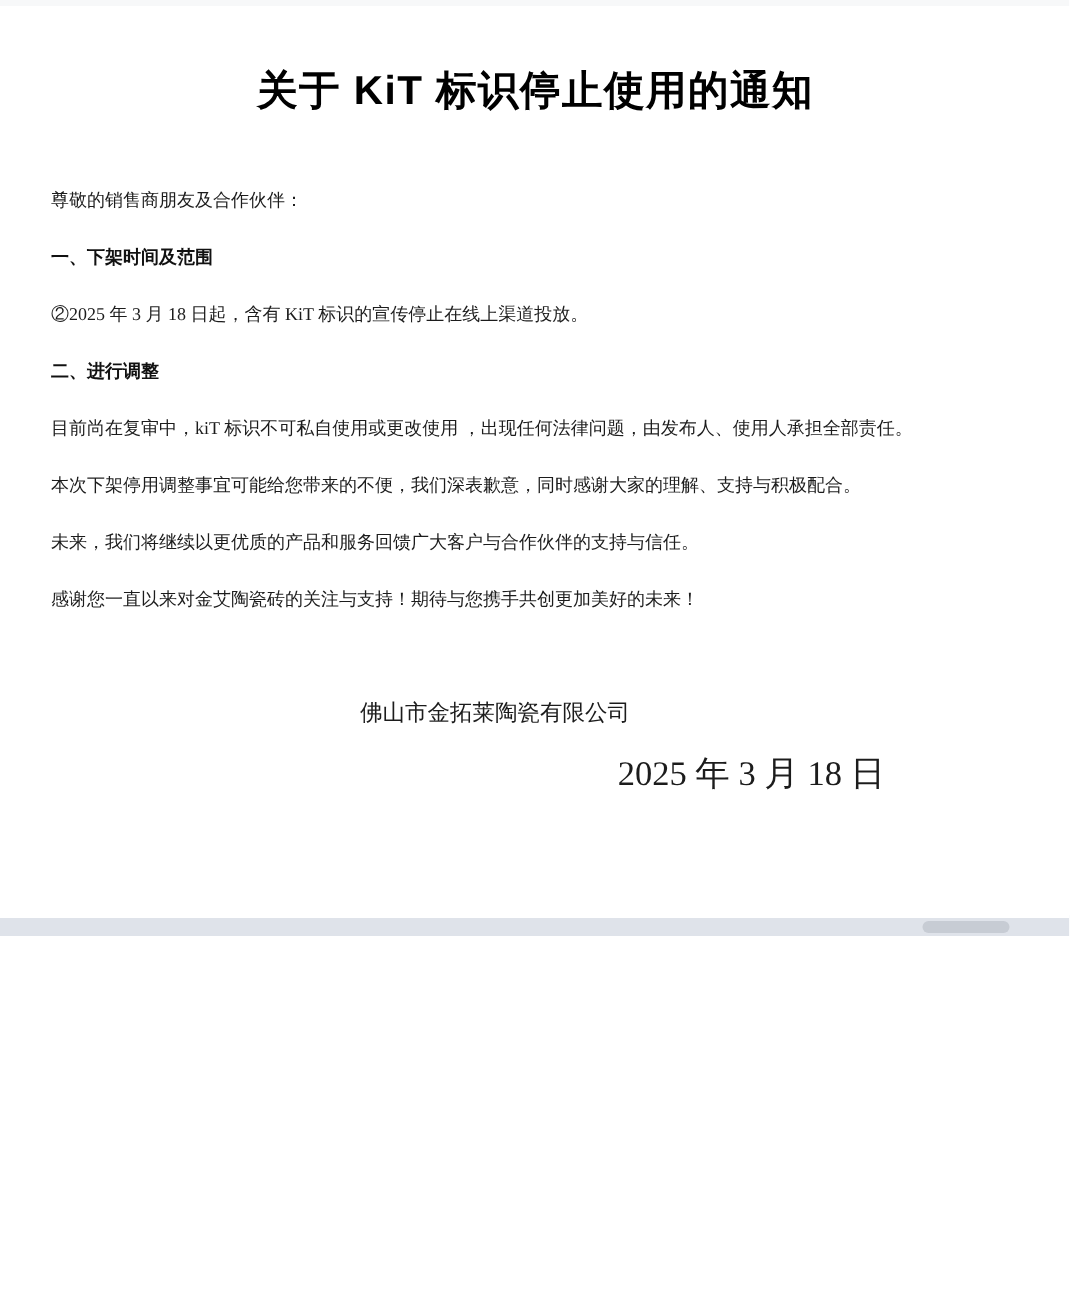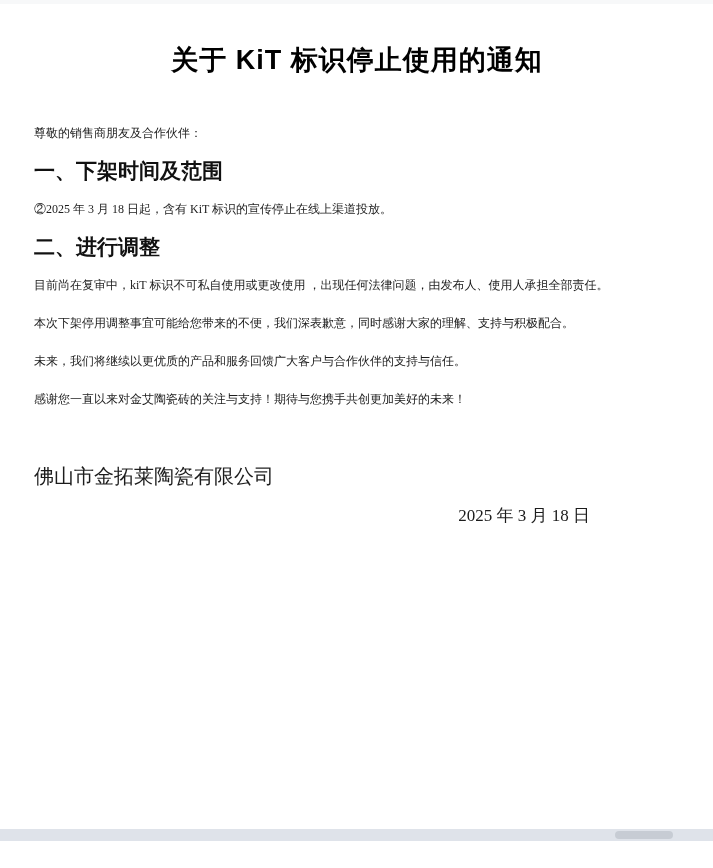--- a/index.html
+++ b/index.html
@@ -3,21 +3,21 @@
 <meta charset="utf-8">
 <style>
   html, body {
     margin: 0;
     padding: 0;
     background: #ffffff;
   }
   .page {
     position: relative;
     width: 713px;
-    height: 841px;
+    height: 624px;
     background: #ffffff;
     overflow: hidden;
     font-family: "Liberation Serif", serif;
     color: #1c1c1c;
   }
   .top-edge {
     position: absolute;
     top: 0; left: 0;
     width: 713px; height: 4px;
     background: #f7f8f9;
@@ -44,38 +44,38 @@
     margin: 0;
     text-align: justify;
     text-justify: inter-ideograph;
     color: #1c1c1c;
   }
   .greeting { text-align: left; }
   .indent { text-indent: 2em; }
   .sec-heading {
     font-family: "Liberation Sans", "DejaVu Sans", sans-serif;
     font-weight: bold;
-    font-size: 21px;
+    font-size: 12px;
     line-height: 38px;
     margin: 0;
     color: #111111;
     text-align: left;
   }
   .signature-block {
     margin-top: 38px;
   }
   .sig-company {
-    font-size: 20px;
+    font-size: 15px;
     line-height: 40px;
     margin: 0;
-    text-align: left;
+    text-align: center;
     padding-right: 54px;
   }
   .sig-date {
-    font-size: 17px;
+    font-size: 23px;
     line-height: 40px;
     margin: 0;
     text-align: right;
     padding-right: 90px;
   }
   .bottom-bar {
     position: absolute;
     left: 0;
     bottom: 0;
     width: 713px;

